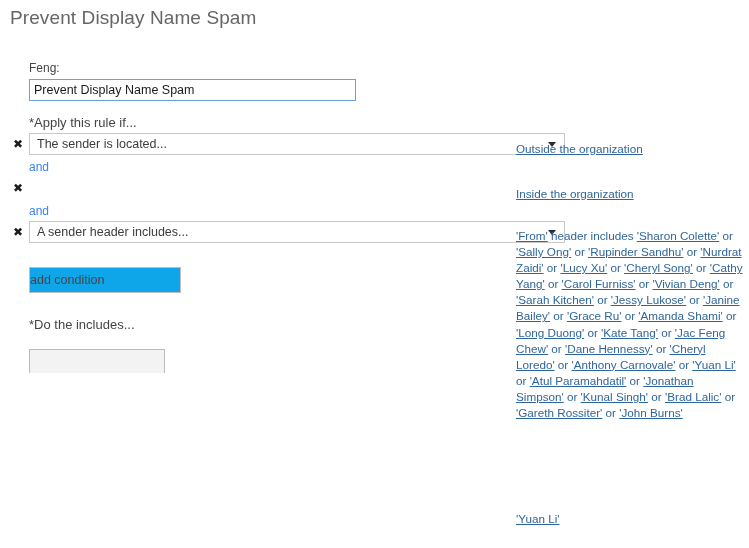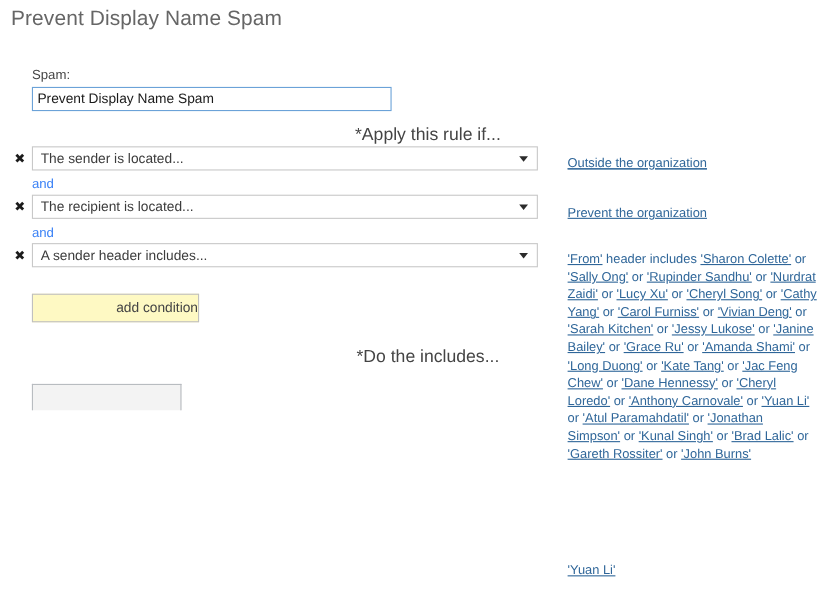--- a/index.html
+++ b/index.html
@@ -60,26 +60,25 @@
     background: #ffffff;
     font-family: "Liberation Sans", sans-serif;
     font-size: 12.5px;
     color: #1a1a1a;
     padding: 1px 4px 2px 4px;
     line-height: 18px;
   }
 
   
   .section-label {
-    font-size: 16px;
+    font-size: 13px;
     color: #444444;
     margin-left: 29px;
     line-height: 16px;
     margin-bottom: 2px;
-    text-align: center;
   }
 
   .cond-row {
     position: relative;
     height: 22px;
     margin-bottom: 0;
   }
 
   .remove-icon {
     position: absolute;
@@ -94,21 +93,21 @@
     text-align: center;
     cursor: pointer;
     font-family: "DejaVu Sans", sans-serif;
   }
 
   .select-box {
     position: absolute;
     left: 29px;
     top: 0;
     box-sizing: border-box;
-    width: 460px;
+    width: 536px;
     height: 22px;
     border: 1px solid #c8c8c8;
     background: #ffffff;
     cursor: pointer;
   }
   .select-box .sel-text {
     position: absolute;
     left: 7px;
     top: 0;
     line-height: 20px;
@@ -156,27 +155,27 @@
     color: #2f6699;
     text-decoration: none;
   }
 
   
   .std-button {
     box-sizing: border-box;
     margin-left: 29px;
     min-width: 152px;
     height: 26px;
-    background: #fef9c3;
+    background: #0ea5e9;
     border: 1px solid #c0c0c0;
     font-family: "Liberation Sans", sans-serif;
     font-size: 12.5px;
     color: #444444;
     cursor: pointer;
-    text-align: right;
+    text-align: left;
     line-height: 24px;
     display: inline-block;
   }
 
   .cut-button {
     box-sizing: border-box;
     margin-left: 29px;
     width: 136px;
     height: 24px;
     background: #f3f3f3;
@@ -189,45 +188,41 @@
 </style>
 </head>
 <body>
 
 <div class="page-title">Prevent Display Name Spam</div>
 
 <div class="form-body">
 
   
   <div class="name-row">
-    <div class="field-label">Spam:</div>
+    <div class="field-label">Feng:</div>
     <input class="text-input" type="text" value="Prevent Display Name Spam" style="">
   </div>
 
   
   <div class="section-label">*Apply this rule if...</div>
 
   
   <div class="cond-row">
     <span class="remove-icon">✖</span>
     <div class="select-box">
       <span class="sel-text">The sender is located...</span>
       <span class="arrow"></span>
     </div>
   </div>
 
   <div class="and-sep">and</div>
 
   
   <div class="cond-row">
     <span class="remove-icon">✖</span>
-    <div class="select-box">
-      <span class="sel-text">The recipient is located...</span>
-      <span class="arrow"></span>
-    </div>
   </div>
 
   <div class="and-sep">and</div>
 
   
   <div class="cond-row">
     <span class="remove-icon">✖</span>
     <div class="select-box">
       <span class="sel-text">A sender header includes...</span>
       <span class="arrow"></span>
@@ -250,21 +245,21 @@
   
   <div class="cut-button"></div>
 
 </div>
 
 <div class="value-link-wrap" style="top:141px;text-decoration:underline;">
   <span class="lnk">Outside the organization</span>
 </div>
 
 <div class="value-link-wrap" style="top:186px;">
-  <span class="lnk">Prevent the organization</span>
+  <span class="lnk">Inside the organization</span>
 </div>
 
 <div class="value-link-wrap" style="top:228px;">
   <span id="header-value-render"><span class="lnk">'From'</span><span class="plain"> header includes </span><span class="lnk">'Sharon Colette'</span><span class="plain"> or </span><span class="lnk">'Sally Ong'</span><span class="plain"> or </span><span class="lnk">'Rupinder Sandhu'</span><span class="plain"> or </span><span class="lnk">'Nurdrat Zaidi'</span><span class="plain"> or </span><span class="lnk">'Lucy Xu'</span><span class="plain"> or </span><span class="lnk">'Cheryl Song'</span><span class="plain"> or </span><span class="lnk">'Cathy Yang'</span><span class="plain"> or </span><span class="lnk">'Carol Furniss'</span><span class="plain"> or </span><span class="lnk">'Vivian Deng'</span><span class="plain"> or </span><span class="lnk">'Sarah Kitchen'</span><span class="plain"> or </span><span class="lnk">'Jessy Lukose'</span><span class="plain"> or </span><span class="lnk">'Janine Bailey'</span><span class="plain"> or </span><span class="lnk">'Grace Ru'</span><span class="plain"> or </span><span class="lnk">'Amanda Shami'</span><span class="plain"> or </span><span class="lnk">'Long Duong'</span><span class="plain"> or </span><span class="lnk">'Kate Tang'</span><span class="plain"> or </span><span class="lnk">'Jac Feng Chew'</span><span class="plain"> or </span><span class="lnk">'Dane Hennessy'</span><span class="plain"> or </span><span class="lnk">'Cheryl Loredo'</span><span class="plain"> or </span><span class="lnk">'Anthony Carnovale'</span><span class="plain"> or </span><span class="lnk">'Yuan Li'</span><span class="plain"> or </span><span class="lnk">'Atul Paramahdatil'</span><span class="plain"> or </span><span class="lnk">'Jonathan Simpson'</span><span class="plain"> or </span><span class="lnk">'Kunal Singh'</span><span class="plain"> or </span><span class="lnk">'Brad Lalic'</span><span class="plain"> or </span><span class="lnk">'Gareth Rossiter'</span><span class="plain"> or </span><span class="lnk">'John Burns'</span></span>
 </div>
 
 <div class="value-link-wrap" style="top:511px;">
   <span class="lnk">'Yuan Li'</span>
 </div>
 

